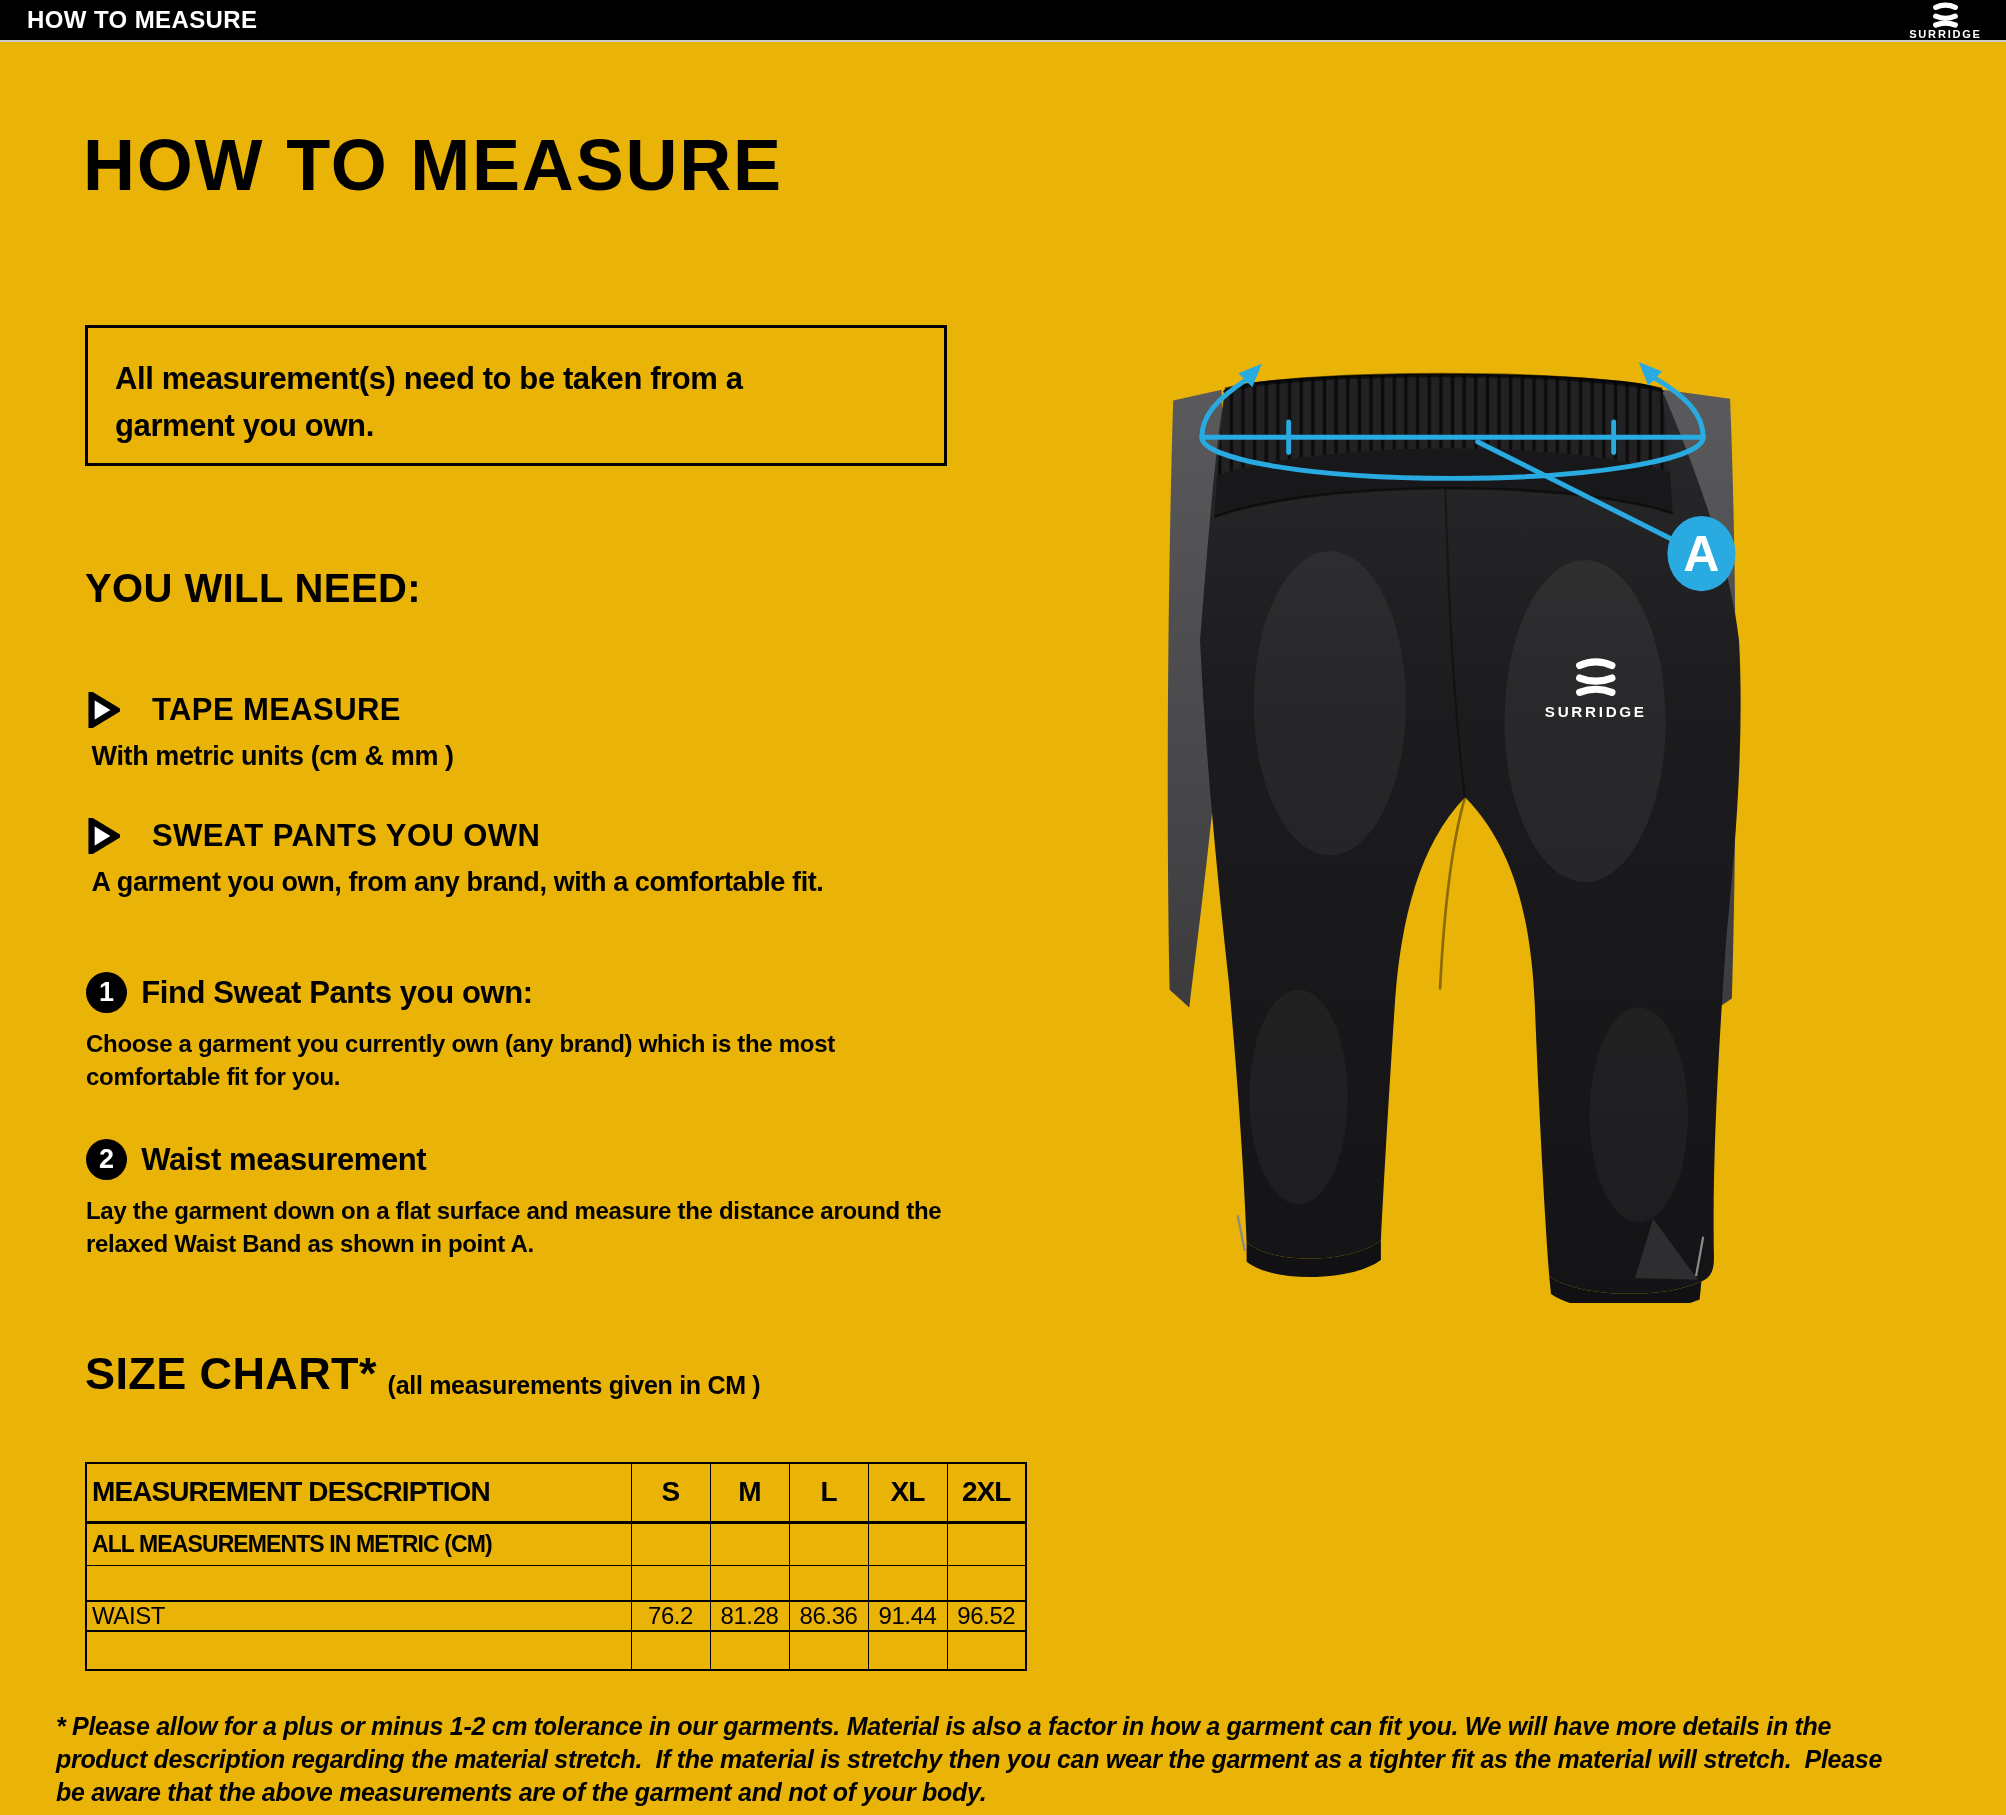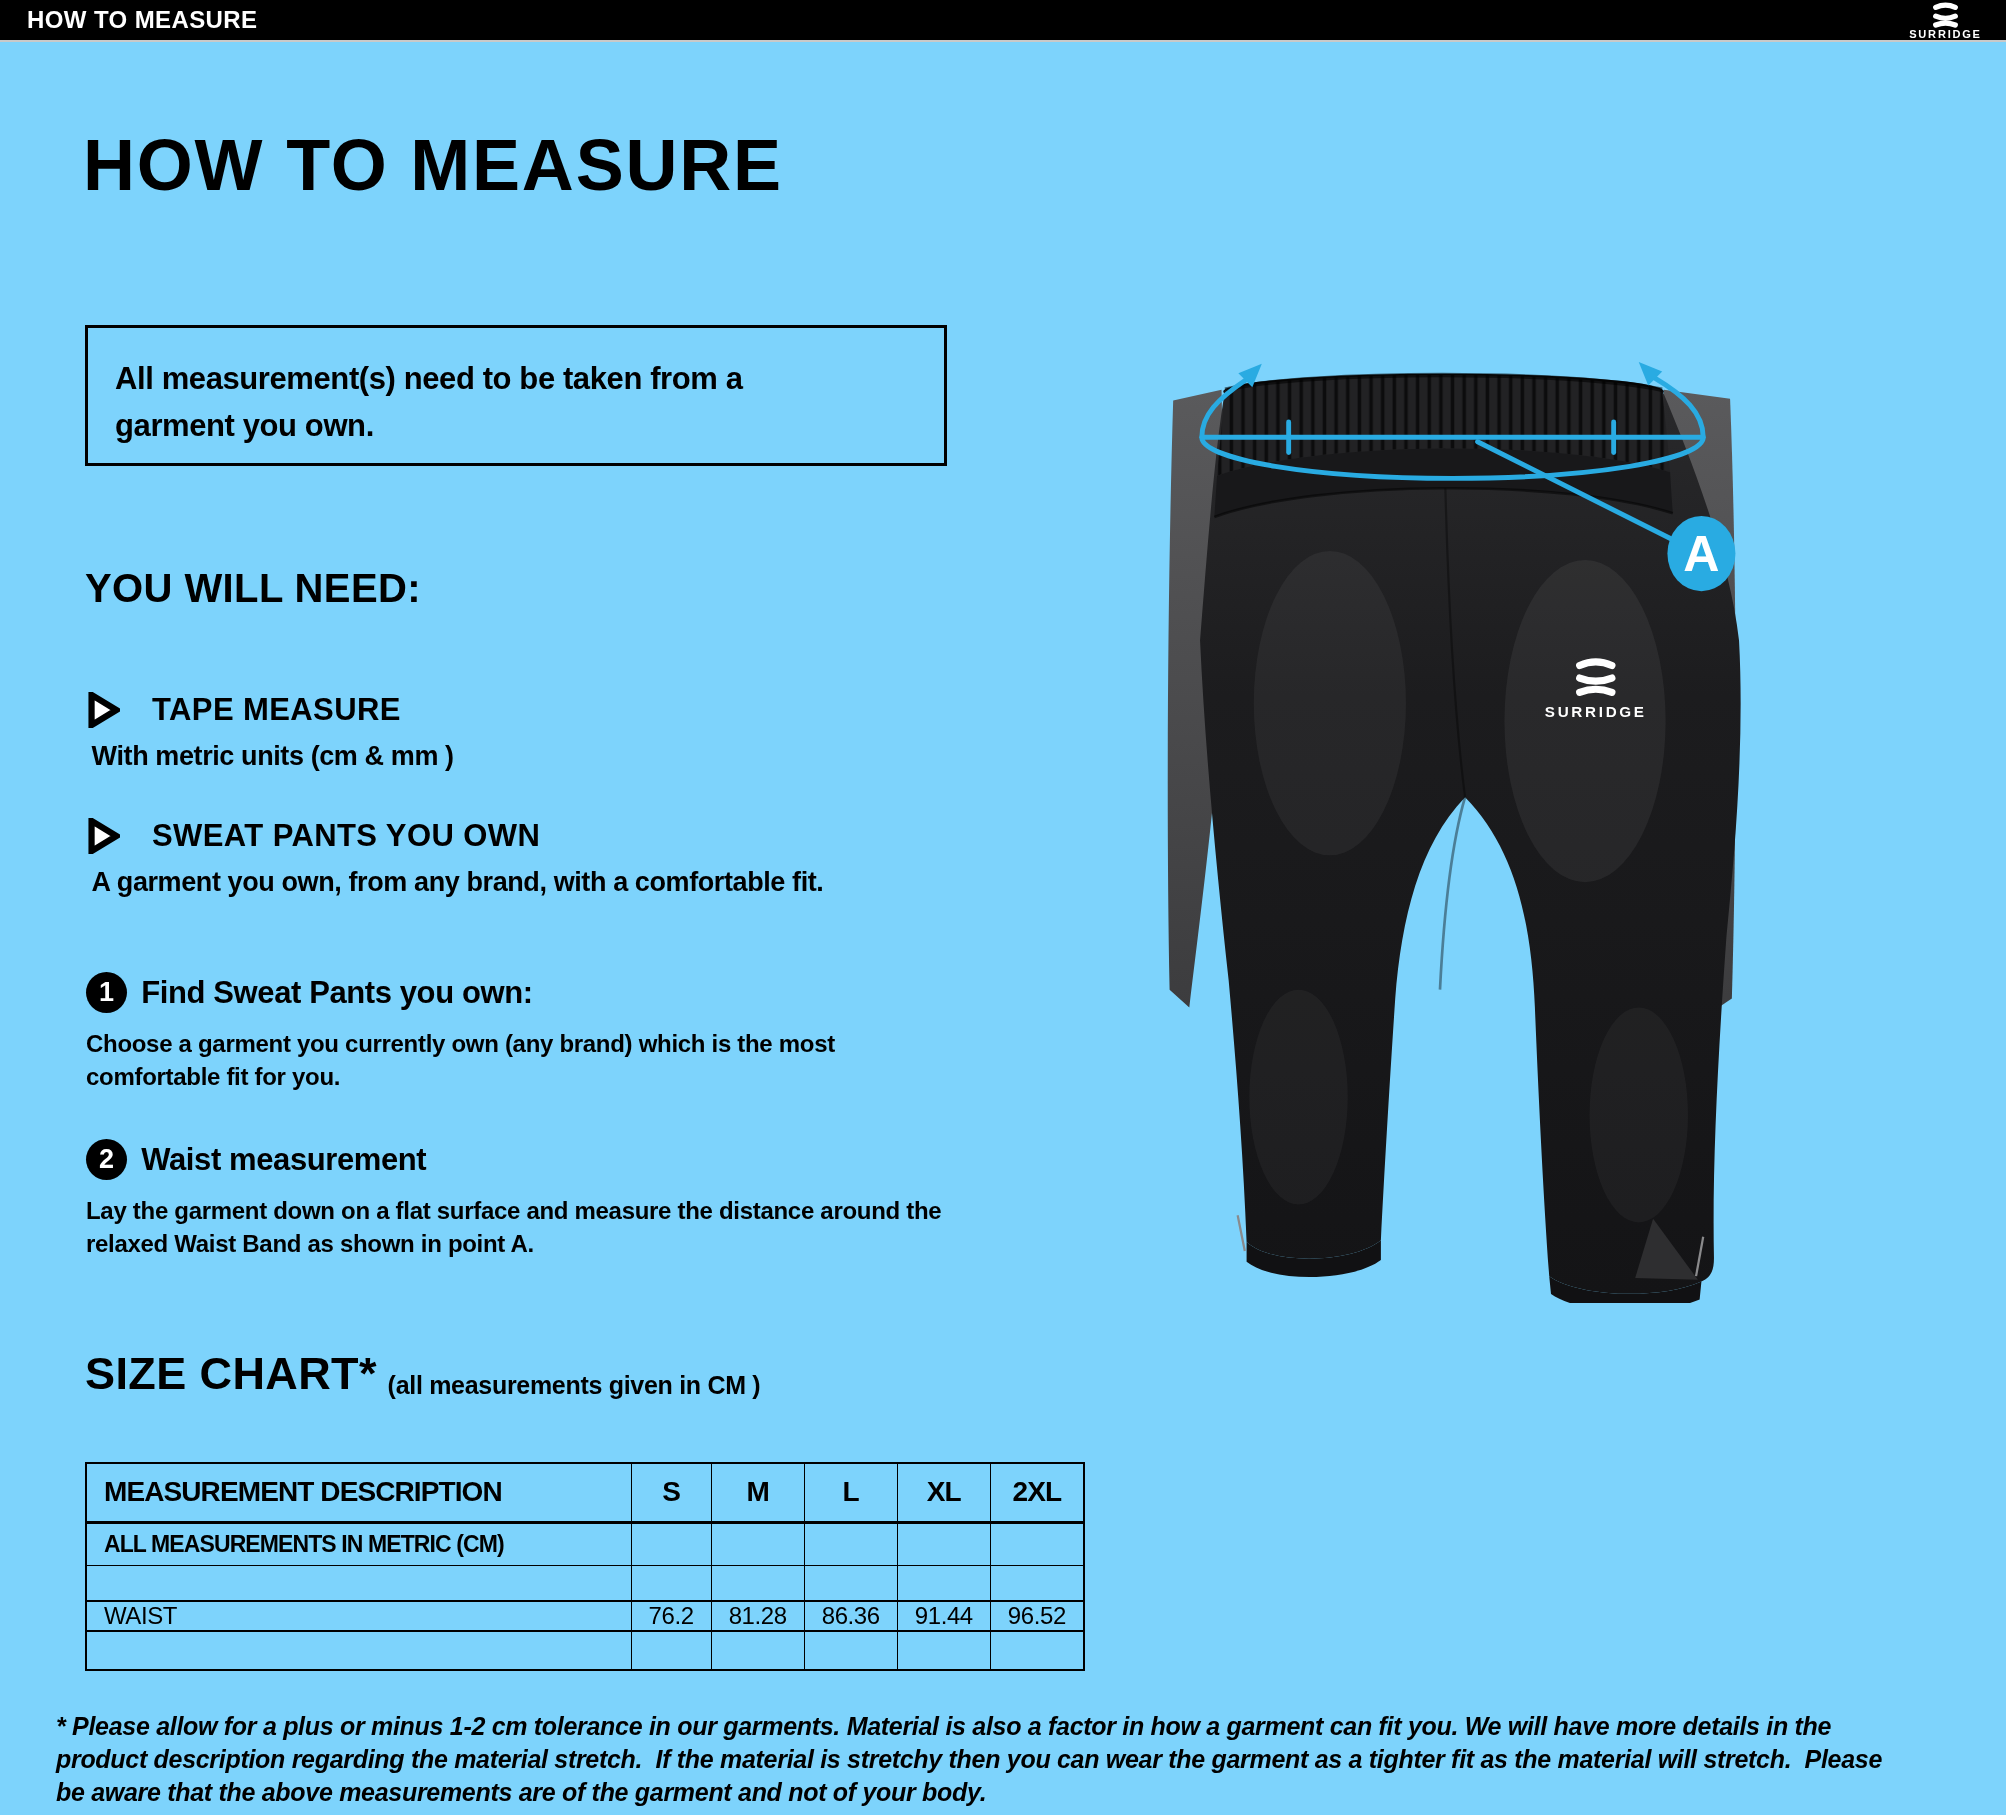--- a/index.html
+++ b/index.html
@@ -1,18 +1,18 @@
 <!DOCTYPE html>
 <html style="font-size:14.3px"><head>
 <meta charset="utf-8">
 <style>
   * { margin:0; padding:0; box-sizing:border-box; }
   html,body { background:#fff; }
   body { font-family:"Liberation Sans","DejaVu Sans",sans-serif; color:#000; }
-  .page { position:relative; width:2006px; height:1815px; background:#7dd3fc; overflow:hidden; }
+  .page { position:relative; width:2006px; height:1815px; background:#eab308; overflow:hidden; }
 
   
   .topbar { position:absolute; left:0; top:0; width:2006px; height:42px; background:#000;
             border-bottom:2.7px solid #c9c9c9; display:flex; align-items:center; }
   .topbar-title { color:#fff; font-size:24px; font-weight:bold; letter-spacing:0.4px; margin-left:27px; }
   .topbar-logo { position:absolute; right:10.7px; top:1.8px; width:99px; height:39px; }
 
   
   .h1 { position:absolute; left:83px; top:124px; font-size:72px; font-weight:bold; letter-spacing:1.8px; }
 
@@ -41,21 +41,21 @@
   .step-1 .step-desc { width:806px; }
   .step-2 .step-desc { width:878px; }
 
   .sizechart-heading { position:absolute; left:85px; top:1348px; display:flex; align-items:flex-end; }
   .sizechart-title { font-size:45px; font-weight:bold; letter-spacing:0.4px; }
   .sizechart-sub { font-size:25px; font-weight:bold; margin-left:10.7px; letter-spacing:-0.3px; }
 
   
   .size-table-wrap { position:absolute; left:85px; top:1462px; }
   table.size-table { border-collapse:collapse; border:2.7px solid #000; table-layout:fixed; }
-  table.size-table th, table.size-table td { border:1.8px solid #000; padding:0 17px; overflow:hidden; }
+  table.size-table th, table.size-table td { border:1.8px solid #000; padding:0 5px; overflow:hidden; }
   table.size-table th:first-child, table.size-table td:first-child { width:545px; text-align:left; }
   table.size-table th, table.size-table td { width:79px; text-align:center; }
   table.size-table thead th { height:59px; font-size:28px; font-weight:bold; letter-spacing:-0.9px;
                               border-bottom:3.6px solid #000; }
   tr.row-note td { height:43px; font-size:23px; font-weight:bold; letter-spacing:-0.9px; }
   tr.row-spacer td { height:36px; }
   tr.row-data td { height:28px; font-size:24px; font-weight:normal; letter-spacing:-0.4px;
                    border-top:2.7px solid #000; border-bottom:2.7px solid #000; }
   tr.row-last td { height:39px; }
 

